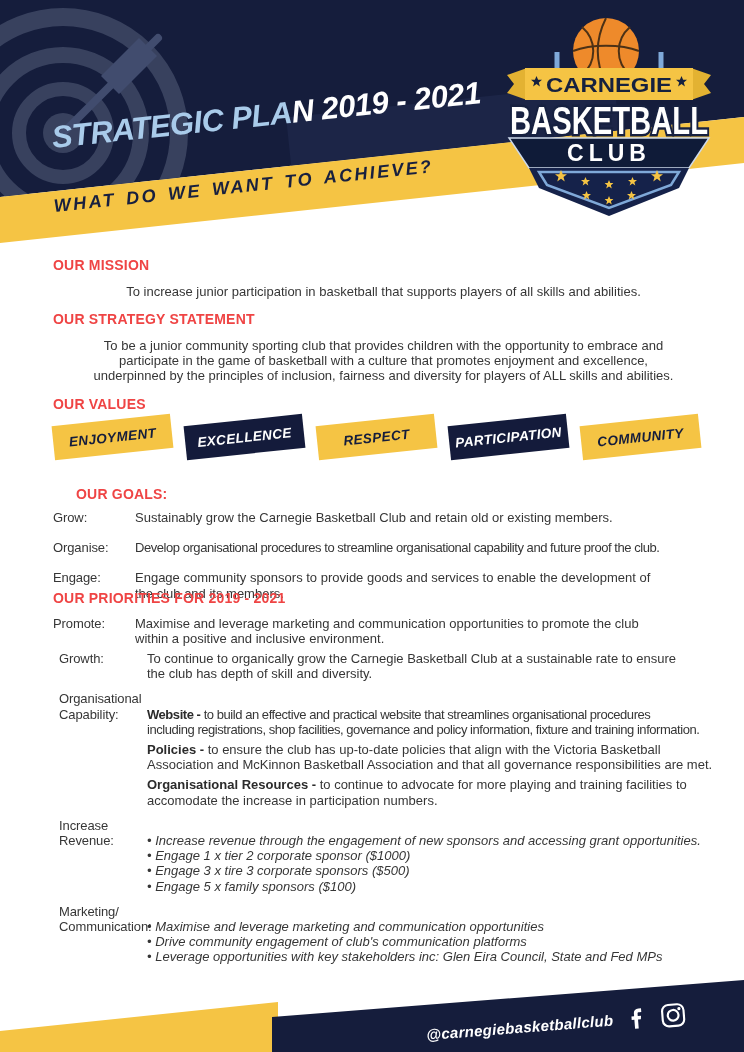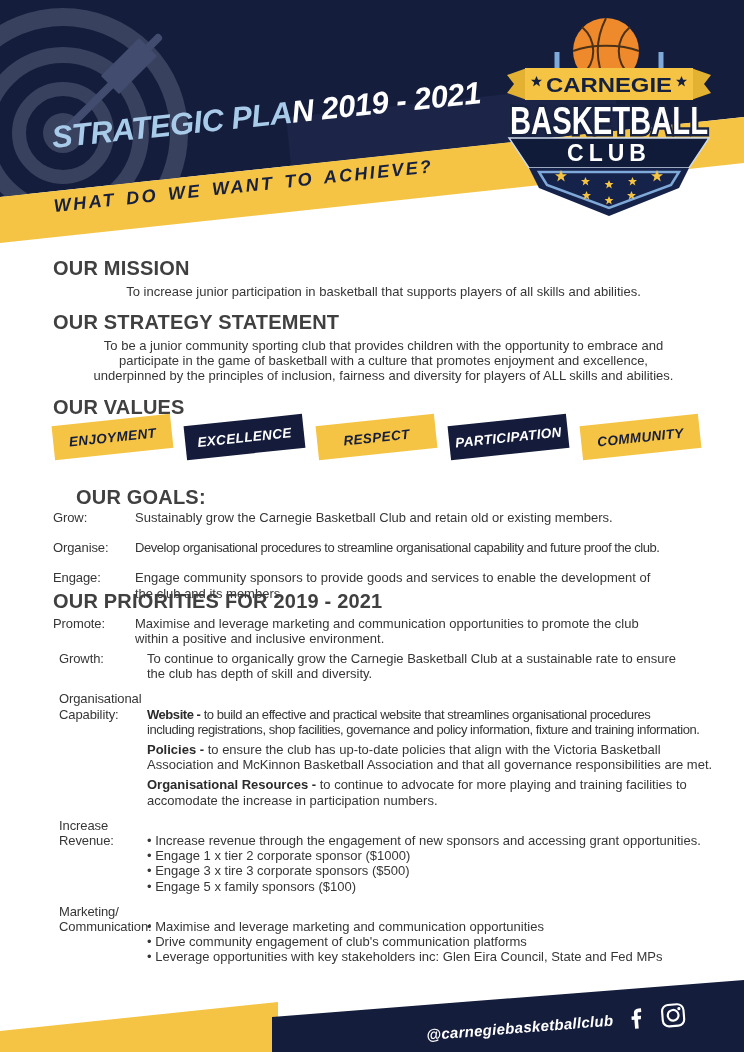--- a/index.html
+++ b/index.html
@@ -19,21 +19,21 @@
   .page-title .t1{color:#a9cbea;}
   .page-title .t2{color:#ffffff;}
   .tagline{position:absolute;left:54px;top:196px;white-space:nowrap;
            transform:rotate(-6deg);transform-origin:left center;
            font-size:18px;font-weight:bold;font-style:italic;letter-spacing:2.4px;word-spacing:3px;color:#18203f;}
 
   
   .logo{position:absolute;left:503px;top:14px;width:212px;height:206px;}
 
   
-  .sec-h{position:absolute;left:53px;font-size:20px;font-weight:bold;color:#404040;letter-spacing:0.2px;white-space:nowrap;}
+  .sec-h{position:absolute;left:53px;font-size:14px;font-weight:bold;color:#ef4444;letter-spacing:0.2px;white-space:nowrap;}
   .body-txt{position:absolute;left:53px;right:30px;font-size:13px;line-height:15.2px;color:#363636;white-space:pre-line;text-align:center;}
 
   #mission-h{top:257px;}    #mission-p{top:284px;}
   #strategy-h{top:311px;}   #strategy-p{top:338px;}
   #values-h{top:396px;}
   #goals-h{top:486px;margin-left:23px;}      #priorities-h{top:590px;}
 
   .values-row{position:absolute;left:53px;top:420px;display:flex;gap:13px;}
   .value-banner{width:119px;height:34px;display:flex;align-items:center;justify-content:center;
                 transform:rotate(-6deg);font-size:13.5px;font-weight:bold;font-style:italic;letter-spacing:0.4px;white-space:nowrap;}
@@ -45,21 +45,21 @@
   .row-label{white-space:pre-line;letter-spacing:-0.1px;}
   .row-text{white-space:pre-line;}
   .tight{letter-spacing:-0.45px;}
 
   .prio-grid{position:absolute;left:59px;right:26px;top:651px;display:grid;grid-template-columns:88px 1fr;row-gap:10px;
              font-size:13px;line-height:15.2px;color:#363636;}
   .offset1{padding-top:15.2px;}
   .para{white-space:pre-line;}
   .para + .para{margin-top:5px;}
   .para .pt{font-weight:bold;color:#2b2b2b;}
-  .bullet{padding-left:11px;text-indent:-11px;white-space:pre-line;}
+  .bullet{padding-left:11px;text-indent:-11px;white-space:pre-line;font-style:italic;}
   .bullet::before{content:"\2022  ";}
 
   
   .ftr-yellow{position:absolute;left:0;bottom:0;width:278px;height:55px;background:#f5c444;
               clip-path:polygon(0 34px,278px 5px,278px 55px,0 55px);}
   .ftr-navy{position:absolute;left:272px;bottom:0;width:472px;height:75px;background:#151d3c;
             clip-path:polygon(0 40px,472px 3px,472px 75px,0 75px);}
   .ftr-content{position:absolute;right:58px;bottom:15px;display:flex;align-items:center;
                transform:rotate(-4.5deg);transform-origin:center;}
   .handle{color:#ffffff;font-size:15px;font-weight:bold;font-style:italic;letter-spacing:0.3px;white-space:nowrap;}

